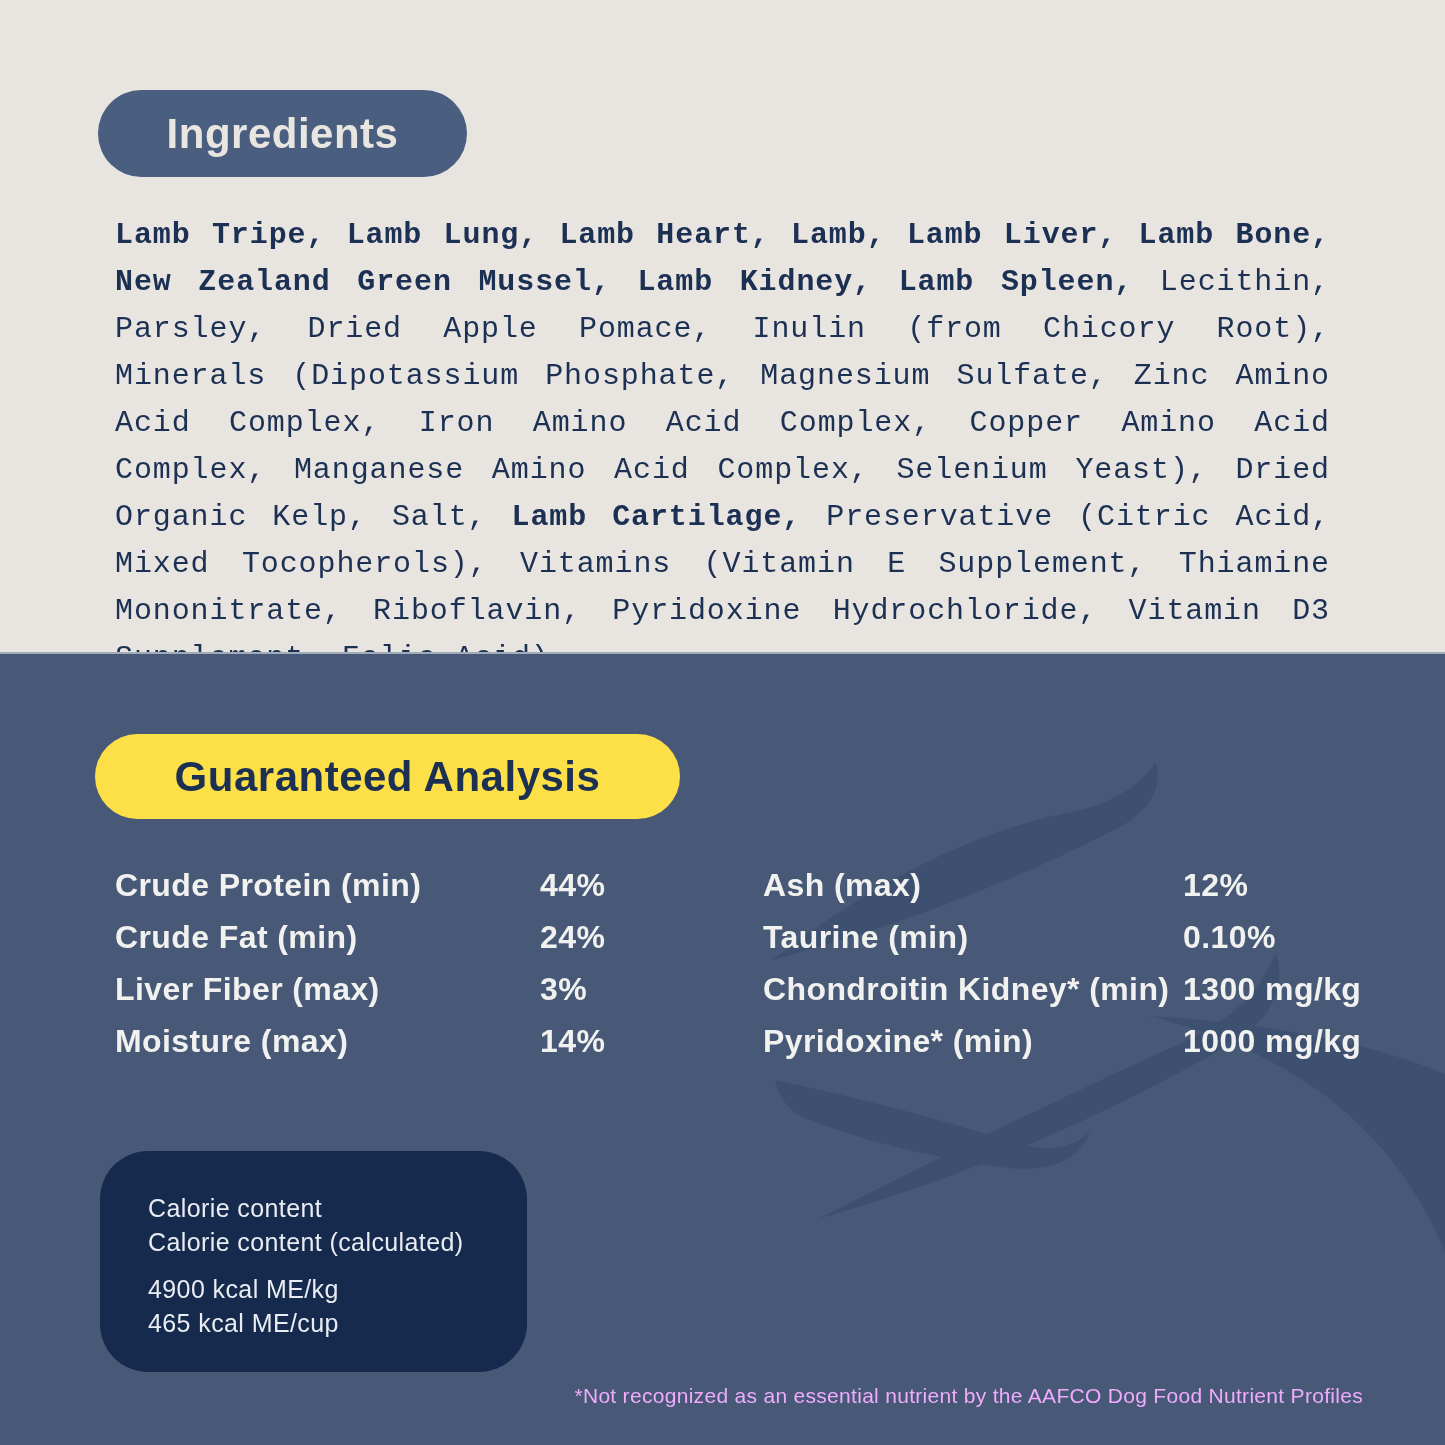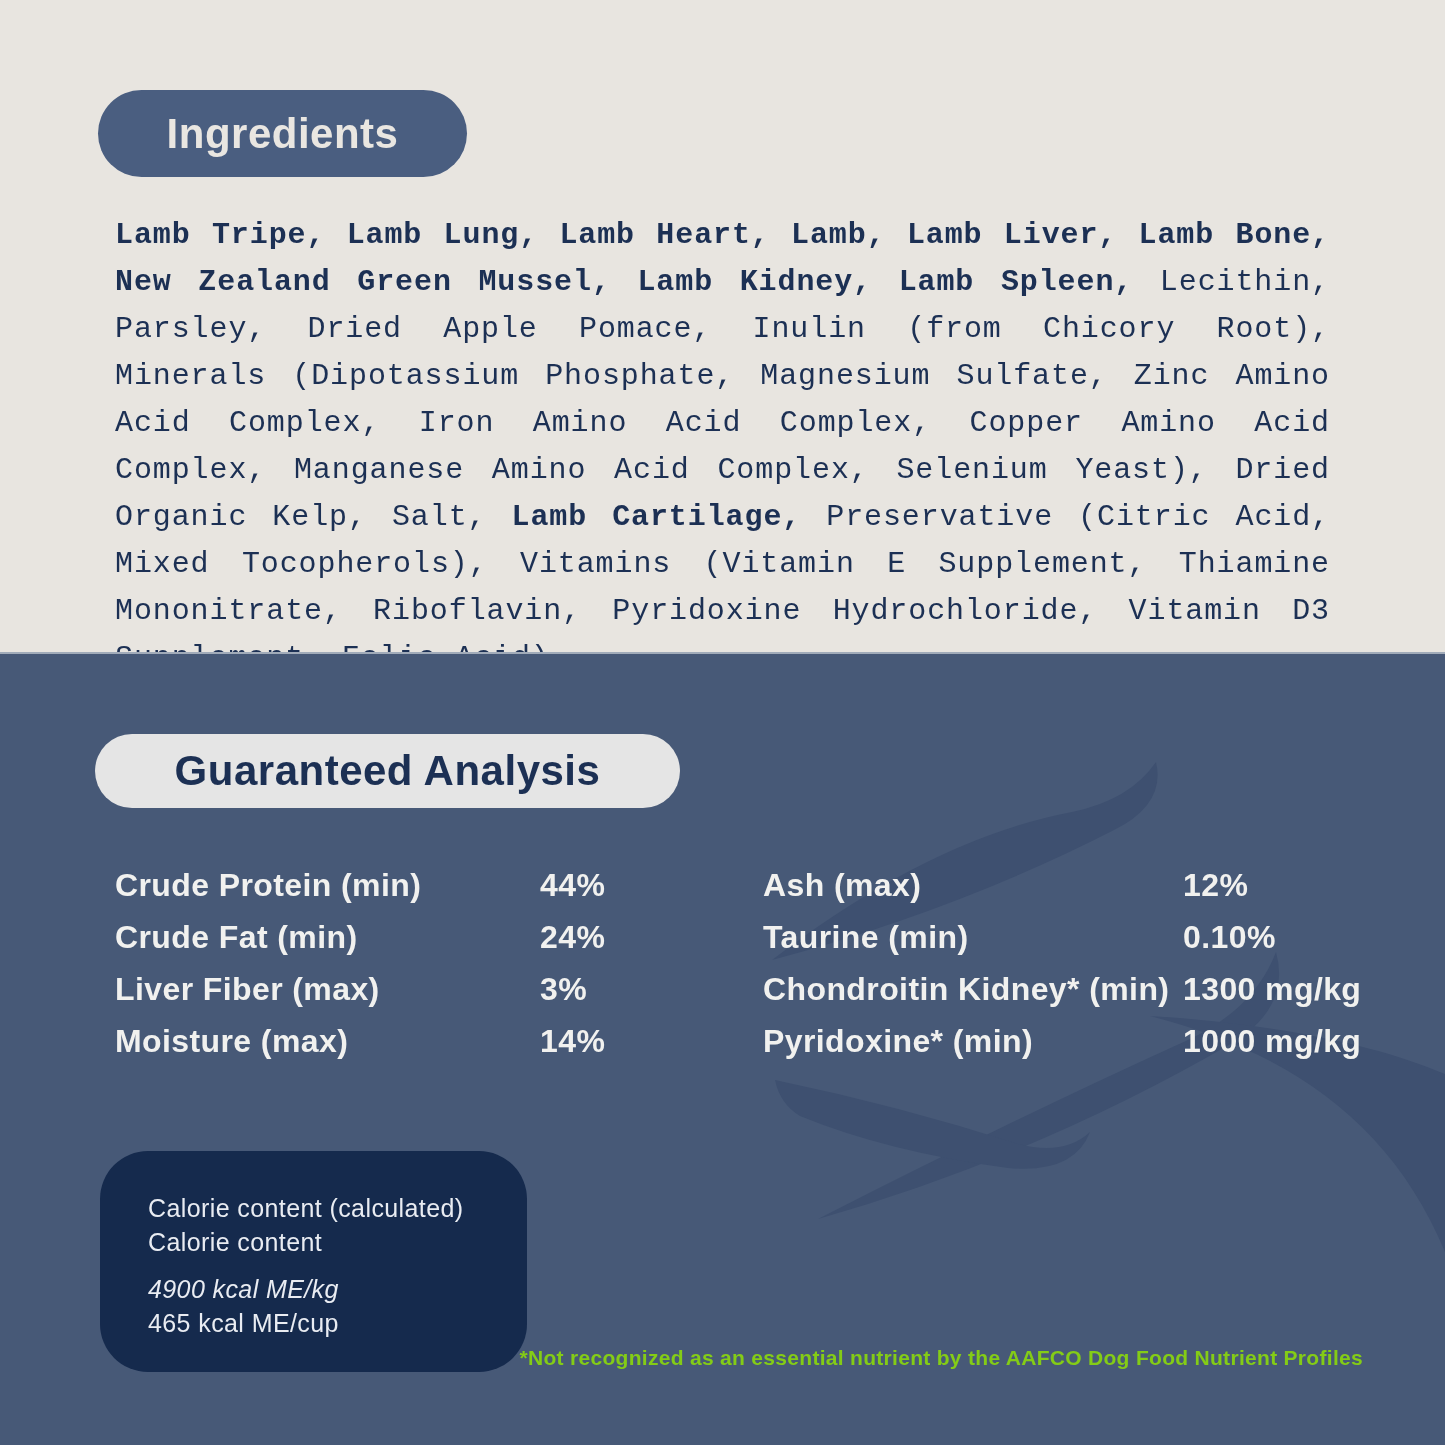--- a/index.html
+++ b/index.html
@@ -41,22 +41,22 @@
   .section-blue{
     position:absolute;left:0;top:652px;width:1445px;height:793px;
     background:#475977;
     border-top:2px solid rgba(235,238,240,.55);
   }
   .swirl{
     position:absolute;left:0;top:0;width:1445px;height:793px;
     pointer-events:none;
   }
   .pill-light{
-    left:95px;top:80px;width:585px;height:74px;
-    background:#e5e5e5;color:#1c3054;
+    left:95px;top:80px;width:585px;height:85px;
+    background:#fde047;color:#1c3054;
     font-size:42px;
   }
   .ga-table{
     position:absolute;left:115px;top:205px;right:70px;
     display:grid;
     grid-template-columns:425px 223px 420px 1fr;
     grid-auto-rows:52px;
     align-items:center;
     color:#f1f1ef;
     font-size:32px;font-weight:bold;letter-spacing:.4px;
@@ -64,27 +64,26 @@
   .ga-cell{white-space:nowrap;}
   .calorie-box{
     position:absolute;left:100px;top:497px;width:427px;height:221px;
     background:#152a4d;border-radius:48px;
     box-sizing:border-box;
     padding:40px 20px 0 48px;
     color:#e9ecf2;
     font-size:25px;line-height:34px;letter-spacing:.4px;
   }
   .calorie-box p{margin:0;}
-  .calorie-values{margin-top:13px !important;font-style:italic;}
+  .calorie-values{margin-top:13px !important;}
   .footnote{
-    position:absolute;right:82px;top:692px;
-    color:#84cc16;
+    position:absolute;right:82px;top:730px;
+    color:#f0abfc;
     font-size:21px;letter-spacing:.3px;
     white-space:nowrap;
-    font-weight:bold;
   }
 </style>
 </head>
 <body>
 
 <div class="page">
 
   <section class="section-cream">
     <div class="pill pill-dark">
       <span>Ingredients</span>
@@ -127,22 +126,22 @@
       <div class="ga-cell">Chondroitin Kidney* (min)</div>
       <div class="ga-cell">1300 mg/kg</div>
 
       <div class="ga-cell">Moisture (max)</div>
       <div class="ga-cell">14%</div>
       <div class="ga-cell">Pyridoxine* (min)</div>
       <div class="ga-cell">1000 mg/kg</div>
     </div>
 
     <div class="calorie-box">
+      <p>Calorie content</p>
       <p>Calorie content (calculated)</p>
-      <p>Calorie content</p>
       <p class="calorie-values">4900 kcal ME/kg</p>
       <p>465 kcal ME/cup</p>
     </div>
 
     <div class="footnote">*Not recognized as an essential nutrient by the AAFCO Dog Food Nutrient Profiles</div>
 
   </section>
 </div>
 
 </body></html>

